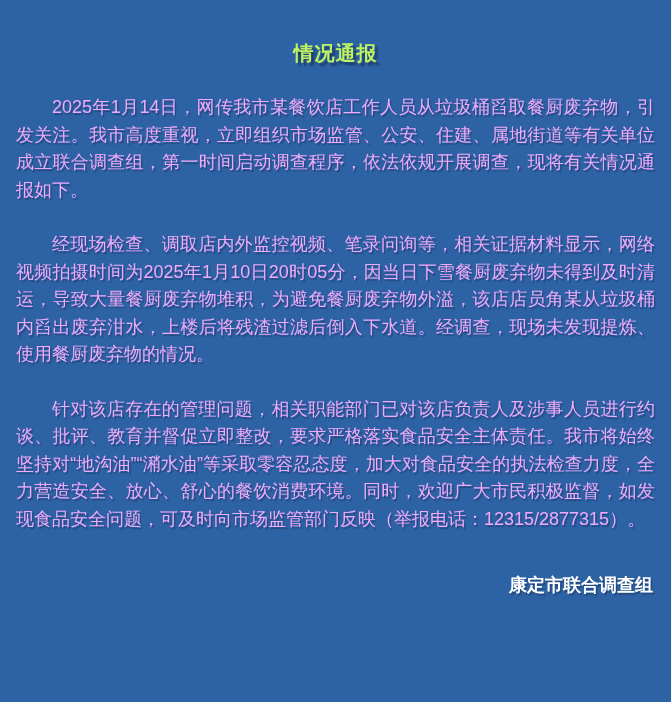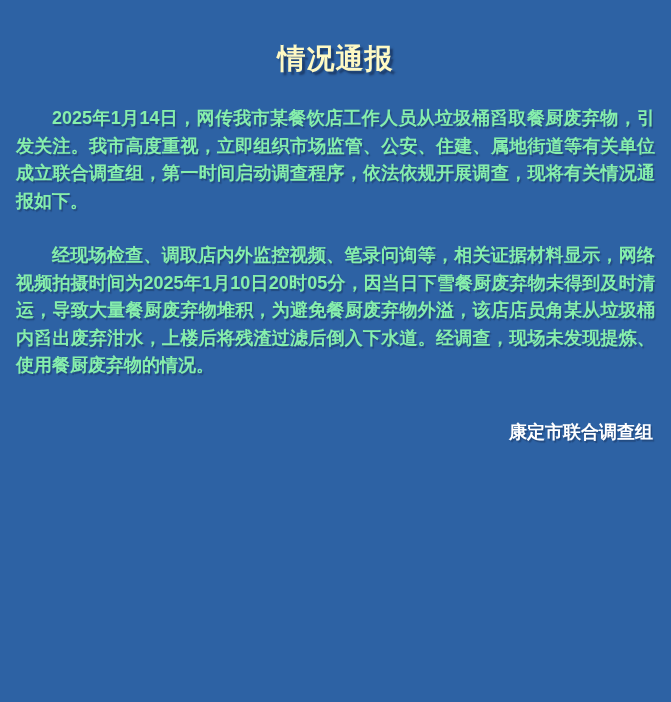--- a/index.html
+++ b/index.html
@@ -16,35 +16,35 @@
     box-sizing: border-box;
     width: 671px;
     height: 702px;
     background: #2d62a4;
     padding: 2px 16px 0 16px;
     color: #ffffff;
   }
   .title {
     margin: 38px 0 6px 0;
     text-align: center;
-    font-size: 28px;
+    font-size: 20px;
     font-weight: 700;
     letter-spacing: 1px;
-    color: #fef9c3;
+    color: #bef264;
     text-shadow: 3px 3px 2px rgba(15, 30, 60, 0.55);
   }
   .body-text p {
     margin: 27px 0;
     font-size: 18px;
     line-height: 27.5px;
-    font-weight: 700;
+    font-weight: 400;
     text-indent: 2em;
     text-align: justify;
     text-justify: inter-ideograph;
-    color: #86efac;
+    color: #f0abfc;
     text-shadow: 1.5px 1.5px 1px rgba(15, 30, 60, 0.35);
   }
   .signature {
     margin-top: 38px;
     text-align: right;
     font-size: 18px;
     font-weight: 700;
     line-height: 28px;
     color: #ffffff;
     text-shadow: 1.5px 1.5px 1px rgba(15, 30, 60, 0.35);
@@ -55,19 +55,20 @@
 </style>
 </head>
 <body>
 
 <div class="page" style="background: rgb(45, 98, 164); color: rgb(255, 255, 255);">
   <h1 class="title">情况通报</h1>
 
   <div class="body-text">
     <p>2025年1月14日，网传我市某餐饮店工作人员从垃圾桶舀取餐厨废弃物，引发关注。我市高度重视，立即组织市场监管、公安、住建、属地街道等有关单位成立联合调查组，第一时间启动调查程序，依法依规开展调查，现将有关情况通报如下。</p>
     <p>经现场检查、调取店内外监控视频、笔录问询等，相关证据材料显示，网络视频拍摄时间为2025年1月10日20时05分，因当日下雪餐厨废弃物未得到及时清运，导致大量餐厨废弃物堆积，为避免餐厨废弃物外溢，该店店员角某从垃圾桶内舀出废弃泔水，上楼后将残渣过滤后倒入下水道。经调查，现场未发现提炼、使用餐厨废弃物的情况。</p>
+    <p>针对该店存在的管理问题，相关职能部门已对该店负责人及涉事人员进行约谈、批评、教育并督促立即整改，要求严格落实食品安全主体责任。我市将始终坚持对“地沟油”“潲水油”等采取零容忍态度，加大对食品安全的执法检查力度，全力营造安全、放心、舒心的餐饮消费环境。同时，欢迎广大市民积极监督，如发现食品安全问题，可及时向市场监管部门反映（举报电话：12315/2877315）。</p>
   </div>
 
   <div class="signature">
     <div class="sig-line">康定市联合调查组</div>
 
   </div>
 </div>
 
 </body></html>

